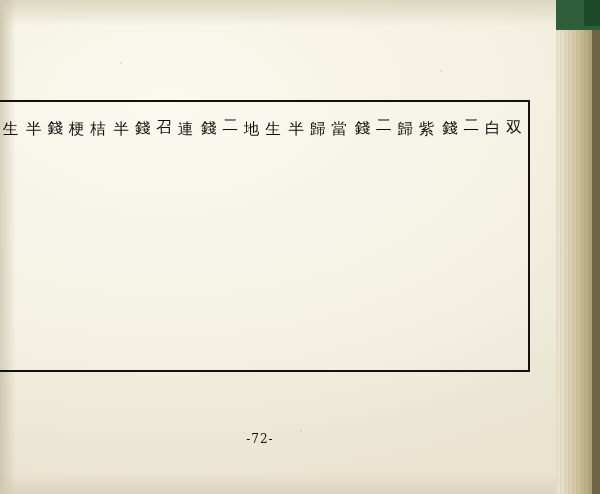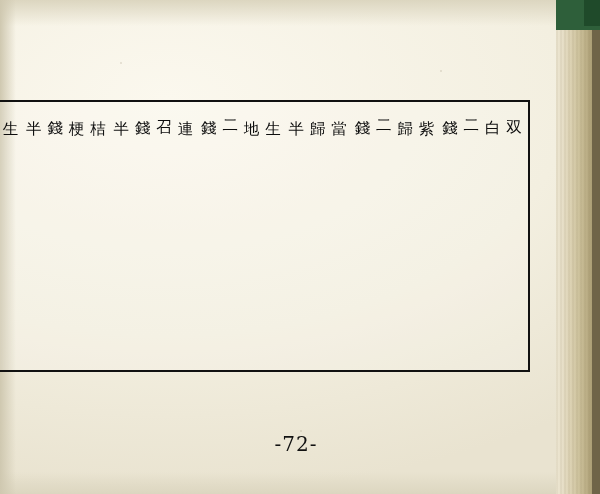--- a/index.html
+++ b/index.html
@@ -156,25 +156,24 @@
     margin-bottom: 4px;
   }
 
   
   .page-number {
     position: absolute;
     left: 0;
     top: 432px;
     width: 520px;
     text-align: center;
-    font-size: 20px;
+    font-size: 12px;
     color: #111;
     font-family: "DejaVu Serif", serif;
     letter-spacing: 1px;
-    margin-left: 36px;
   }
 
   
   .speckle {
     position: absolute;
     background: rgba(150,140,110,0.25);
     border-radius: 50%;
   }
 </style>
 </head>

